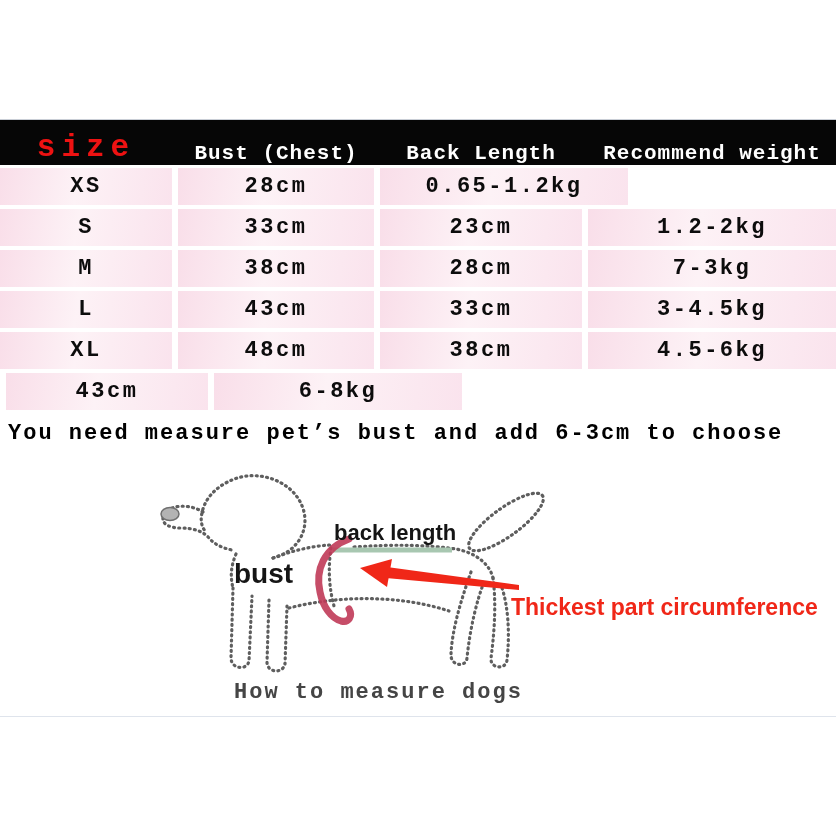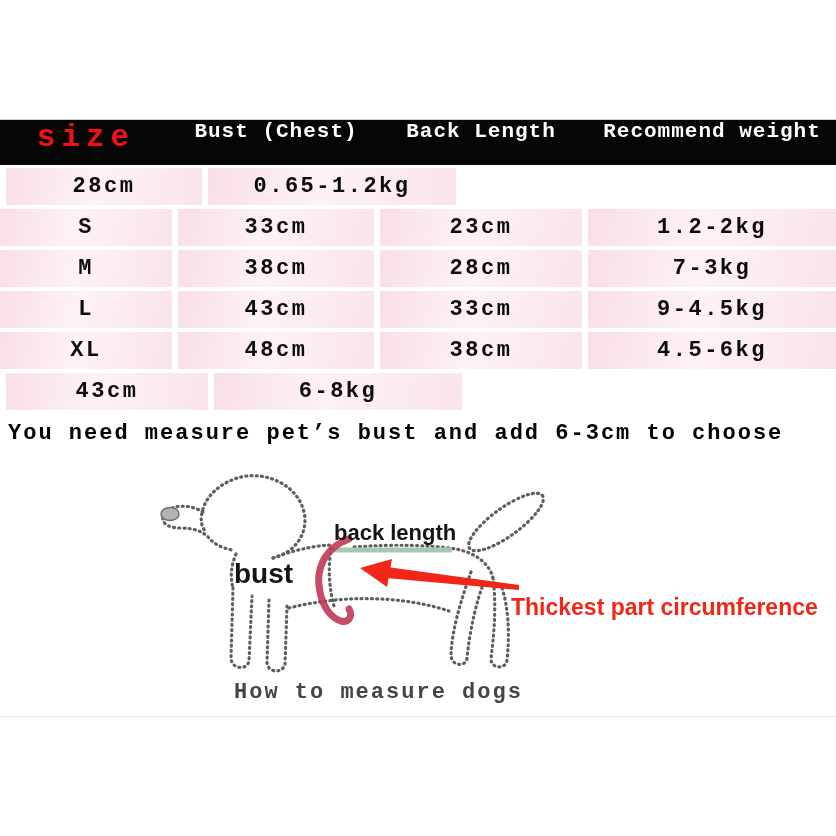--- a/index.html
+++ b/index.html
@@ -3,21 +3,21 @@
 <meta charset="utf-8">
 <style>
   html,body { margin:0; padding:0; background:#ffffff; }
   .page {
     position:relative; width:836px; height:836px; background:#ffffff;
     overflow:hidden; font-family:"Liberation Mono", monospace;
   }
   
   .size-table { position:absolute; top:119px; left:0; width:836px; }
   .thead {
-    display:flex; height:45px; background:#060606; align-items:flex-start;
+    display:flex; height:45px; background:#060606; align-items:flex-end;
     border-top:1px solid #c9ced6; margin-bottom:3px;
   }
   .trow { display:flex; height:37px; margin-bottom:4px; }
   .c1 { width:172px; }
   .c2 { width:196px; margin-left:6px; }
   .c3 { width:202px; margin-left:6px; }
   .c4 { width:248px; margin-left:6px; }
   .cell {
     display:flex; align-items:center; justify-content:center;
     font-size:22px; font-weight:bold; letter-spacing:2.5px; color:#0c0c0c;
@@ -54,40 +54,41 @@
 
   <div class="size-table">
     <div class="thead">
       <div class="cell c1 size-label">size</div>
       <div class="cell c2">Bust (Chest)</div>
       <div class="cell c3">Back Length</div>
       <div class="cell c4">Recommend weight</div>
     </div>
 
     <div class="trow">
+      <div class="cell c1">XS</div>
       <div class="cell c2">28cm</div>
       <div class="cell c4">0.65-1.2kg</div>
     </div>
     <div class="trow">
       <div class="cell c1">S</div>
       <div class="cell c2">33cm</div>
       <div class="cell c3">23cm</div>
       <div class="cell c4">1.2-2kg</div>
     </div>
     <div class="trow">
       <div class="cell c1">M</div>
       <div class="cell c2">38cm</div>
       <div class="cell c3">28cm</div>
       <div class="cell c4">7-3kg</div>
     </div>
     <div class="trow">
       <div class="cell c1">L</div>
       <div class="cell c2">43cm</div>
       <div class="cell c3">33cm</div>
-      <div class="cell c4">9-4.5kg</div>
+      <div class="cell c4">3-4.5kg</div>
     </div>
     <div class="trow">
       <div class="cell c1">XL</div>
       <div class="cell c2">48cm</div>
       <div class="cell c3">38cm</div>
       <div class="cell c4">4.5-6kg</div>
     </div>
     <div class="trow">
       <div class="cell c3">43cm</div>
       <div class="cell c4">6-8kg</div>

